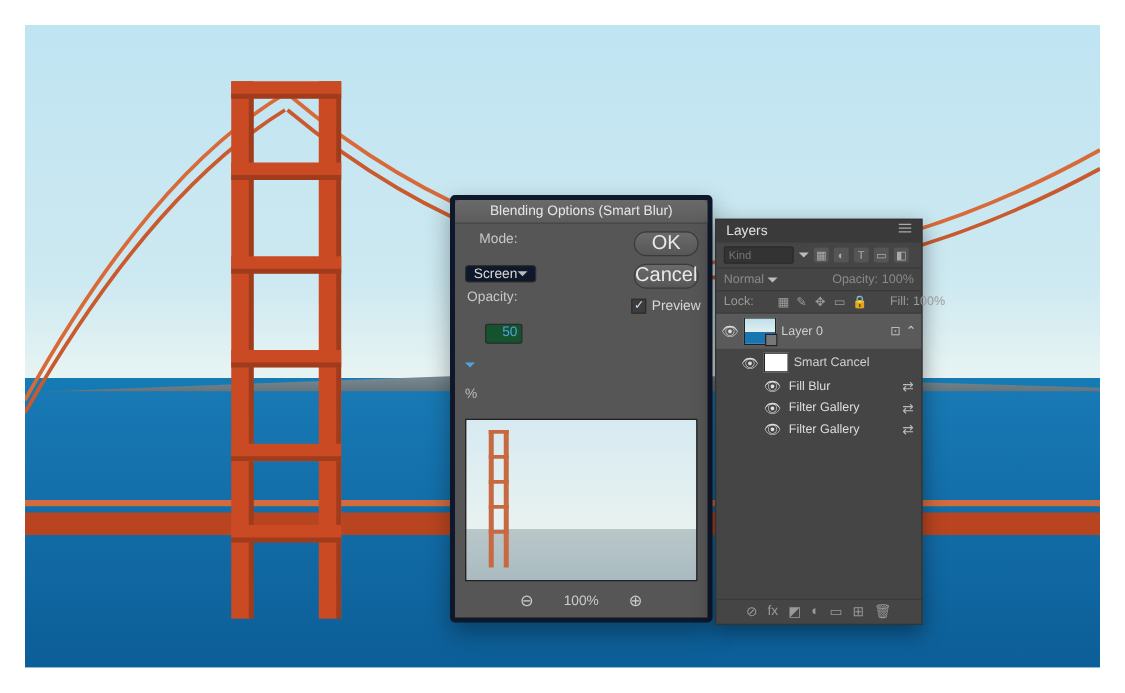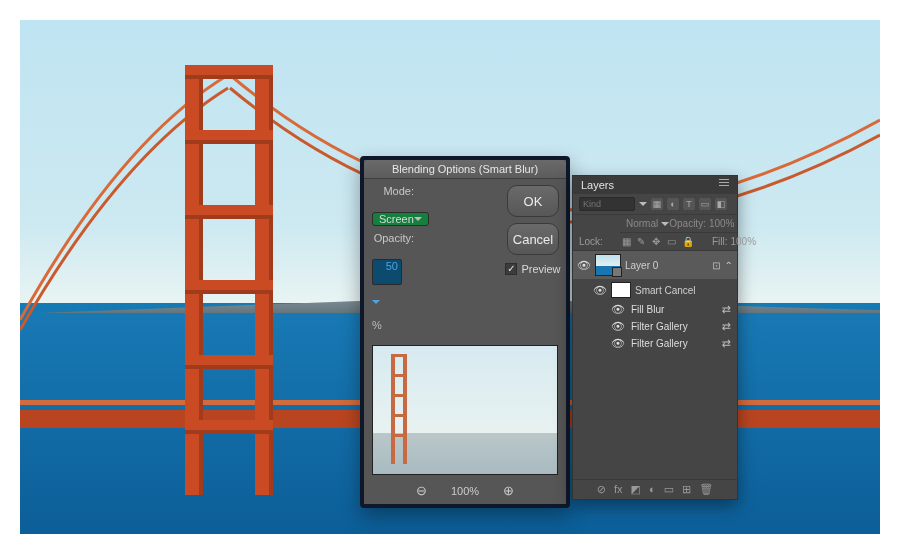--- a/index.html
+++ b/index.html
@@ -19,43 +19,43 @@
   .deckrail { position:absolute; left:0; right:0; top:380px; height:5px; background:#d26b3d; }
 
   
   .dialog { position:absolute; left:340px; top:136px; width:210px; background:#565656; color:#d9d9d9; font-size:11px; border:4px solid #0f172a; border-radius:4px; box-shadow: 0 8px 20px rgba(0,0,0,0.35); }
   .dlg-title { text-align:center; padding:3px 0; background:linear-gradient(#6a6a6a,#5c5c5c); border-bottom:1px solid #3f3f3f; color:#e6e6e6; border-radius:4px 4px 0 0;}
   .dlg-body { display:flex; }
   .dlg-left { flex:1; padding:6px 8px; }
   .dlg-right { width:60px; padding:6px 6px 6px 0; display:flex; flex-direction:column; align-items:center; gap:6px;}
   .row { display:flex; align-items:flex-start; gap:15px; margin-bottom:6px;flex-direction:column; }
   .label { width:42px; text-align:right; color:#c8c8c8; }
-  .select { flex:1; background:#15803d; border:1px solid #2c2c2c; border-radius:3px; height:18px; display:flex; align-items:center; padding:0 6px; justify-content:space-between;}
+  .select { flex:1; background:#0f172a; border:1px solid #2c2c2c; border-radius:3px; height:18px; display:flex; align-items:center; padding:0 6px; justify-content:space-between;}
   .chev { width:0;height:0;border-left:4px solid transparent;border-right:4px solid transparent;border-top:4px solid #bbb;}
-  .num { width:30px; background:#0c4a6e; border:1px solid #2a2a2a; border-radius:2px; height:26px; text-align:right; padding-right:3px; color:#4ea3e0;}
+  .num { width:30px; background:#14532d; border:1px solid #2a2a2a; border-radius:2px; height:16px; text-align:right; padding-right:3px; color:#4ea3e0;margin-left:16px;}
   .pct { color:#bbb; }
-  .btn { width:52px; height:32px; border-radius:10px; background:linear-gradient(#6a6a6a,#575757); border:1px solid #3a3a3a; color:#eaeaea; display:flex; align-items:center; justify-content:center; font-size:13px;}
+  .btn { width:52px; height:20px; border-radius:10px; background:linear-gradient(#6a6a6a,#575757); border:1px solid #3a3a3a; color:#eaeaea; display:flex; align-items:center; justify-content:center; font-size:16px;}
   .chk { display:flex; align-items:center; gap:4px; margin-top:2px; }
   .chkbox { width:12px; height:12px; border:1px solid #2d2d2d; background:#3c3c3c; color:#cfe9ff; font-size:10px; line-height:10px; text-align:center;}
   .preview { margin:2px 8px 4px 8px; height:130px; background:linear-gradient(180deg,#d7eaf1 0%, #e8f2f0 68%, #bac7c9 68%, #a9bbc1 100%); border:1px solid #222; position:relative;}
   .prev-tower{position:absolute;left:18px;top:8px;width:16px;height:110px;}
   .prev-tower .p{position:absolute;top:0;bottom:0;width:4px;background:#c76a42;} .prev-tower .p.l{left:0}.prev-tower .p.r{right:0}
   .prev-cross{position:absolute;left:0;right:0;height:3px;background:#c76a42;}
   .zoom-row { display:flex; align-items:center; justify-content:center; gap:24px; padding:4px 0 6px 0; color:#ccc;}
   .zoom-row .mag{ font-size:13px; }
 
   
   .panel { position:absolute; left:552px; top:155px; width:166px; height:325px; background:#454545; border:1px solid #333; box-shadow:0 6px 16px rgba(0,0,0,0.4); color:#cfcfcf; font-size:10px;}
   .panel-tab { background:#3a3a3a; padding:3px 8px; display:flex; justify-content:space-between; align-items:flex-start;}
   .panel-tab span{ font-size:11px; color:#e2e2e2; }
   .ham { display:flex; flex-direction:column; gap:2px;} .ham i{display:block;width:10px;height:1px;background:#aaa;}
   .filter-row { display:flex; align-items:center; gap:4px; padding:3px 6px; border-bottom:1px solid #3a3a3a;}
   .filter-row input { background:#333; border:1px solid #2a2a2a; width:56px; height:14px; color:#888; font-size:9px; padding:0 3px; border-radius:2px;}
   .type-ic { width:12px; height:12px; background:#555; border-radius:2px; display:flex;align-items:center;justify-content:center;color:#aaa;font-size:9px;}
-  .row2 { display:flex; padding:3px 6px; border-bottom:1px solid #3a3a3a; justify-content:space-between; color:#8a8a8a;margin-left:47px;}
+  .row2 { display:flex; padding:3px 6px; border-bottom:1px solid #3a3a3a; justify-content:space-between; color:#8a8a8a;}
   .row2 .dd{display:flex;align-items:center;gap:3px;}
   .lockrow { display:flex; padding:3px 6px; gap:19px; border-bottom:1px solid #3a3a3a; color:#9a9a9a; align-items:center;}
   .icon-set{display:flex;gap:4px;align-items:center;}
   .ic{width:11px;height:11px;display:inline-block;}
   .layers-list{ }
   .layer-item{ display:flex; align-items:center; padding:3px 4px; gap:4px;}
   .layer-item.sel{ background:#5a5a5a;}
   .eye{width:14px;text-align:center;color:#ddd;font-size:11px;}
   .thumb{width:26px;height:22px;background:#ddd;border:1px solid #222;position:relative;}
   .thumb .mini{position:absolute;inset:0;background:linear-gradient(180deg,#bfe0ee 0%,#e2efee 55%,#1877b1 55%);}

